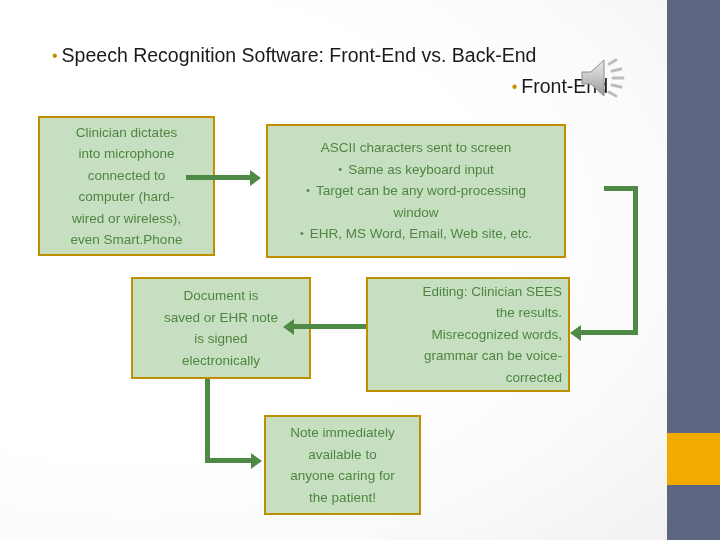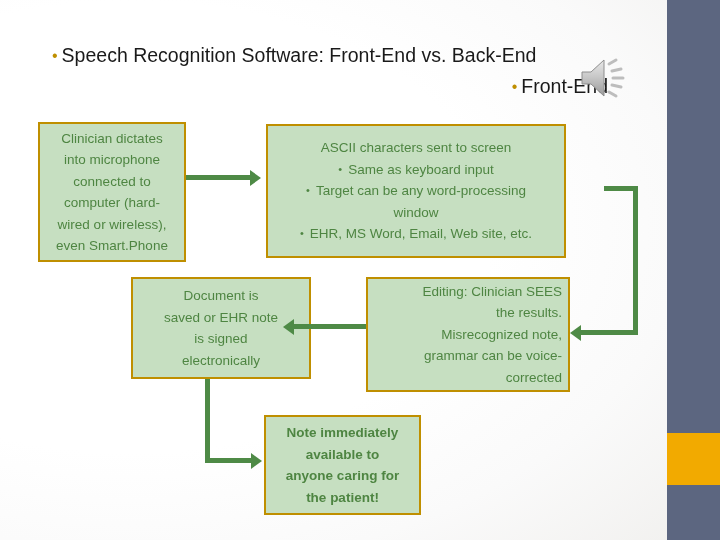--- a/index.html
+++ b/index.html
@@ -88,25 +88,25 @@
     justify-content: center;
     padding: 2px 6px;
   }
   .fbox .bul {
     color: #4e8542;
     font-size: 11px;
     vertical-align: 1px;
     margin-right: 3px;
   }
 
-  #box-dictate   { left: 38px;  top: 122px; width: 148px; height: 140px; font-size: 13.5px; }
+  #box-dictate   { left: 38px;  top: 116px; width: 177px; height: 140px; font-size: 13.5px; }
   #box-ascii     { left: 266px; top: 124px; width: 300px; height: 134px; }
   #box-document  { left: 131px; top: 277px; width: 180px; height: 102px; }
   #box-editing   { left: 366px; top: 277px; width: 204px; height: 115px; text-align: right; }
-  #box-note      { left: 264px; top: 415px; width: 157px; height: 100px; font-weight: bold; }
+  #box-note      { left: 264px; top: 415px; width: 157px; height: 100px; font-weight: normal; }
 
   
   .conn { position: absolute; }
   .hline { background: #4e8a46; height: 5px; }
   .vline { background: #4e8a46; width: 5px; }
   .arrow-r {
     position: absolute;
     width: 0; height: 0;
     border-top: 8px solid transparent;
     border-bottom: 8px solid transparent;
@@ -172,21 +172,21 @@
       <div><span>ASCII characters sent to screen</span></div>
       <div><span class="bul">•&nbsp;</span><span>Same as keyboard input</span></div>
       <div><span class="bul">•&nbsp;</span><span>Target can be any word-processing</span></div>
       <div><span>window</span></div>
       <div><span class="bul">•&nbsp;</span><span>EHR, MS Word, Email, Web site, etc.</span></div>
     </div>
 
   <div class="fbox" id="box-editing">
       <div><span>Editing:  Clinician SEES</span></div>
       <div><span>the results.</span></div>
-      <div><span>Misrecognized note,</span></div>
+      <div><span>Misrecognized words,</span></div>
       <div><span>grammar can be voice-</span></div>
       <div><span>corrected</span></div>
     </div>
 
   <div class="fbox" id="box-document">
       <div><span>Document is</span></div>
       <div><span>saved or EHR note</span></div>
       <div><span>is signed</span></div>
       <div><span>electronically</span></div>
     </div>

